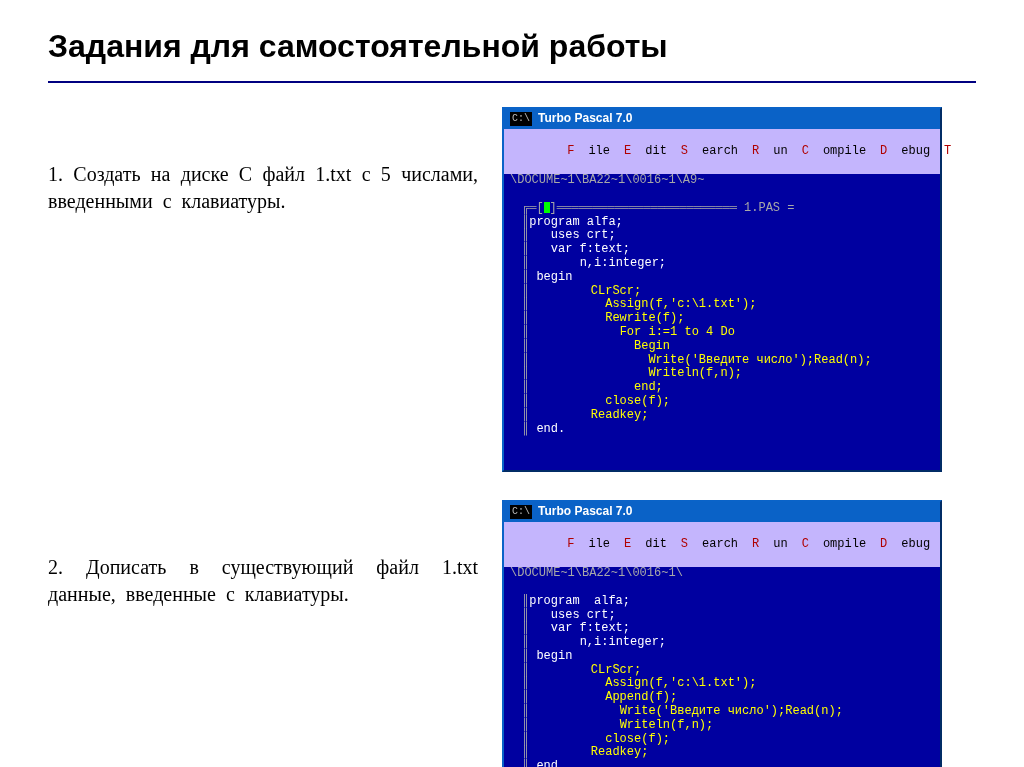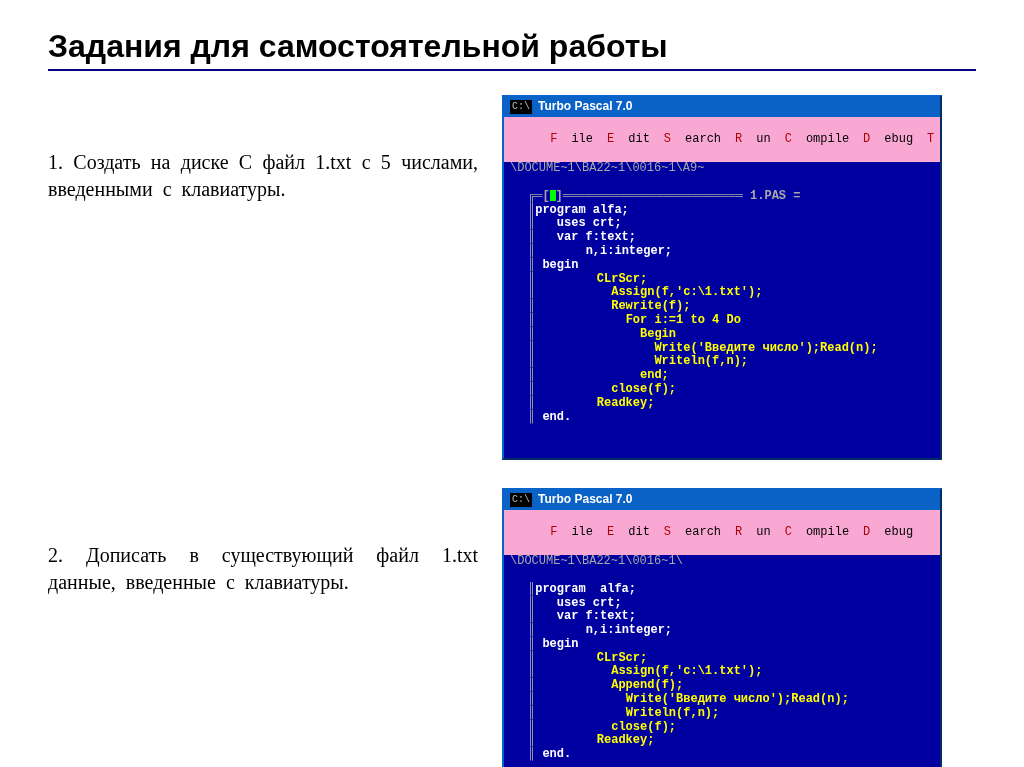--- a/index.html
+++ b/index.html
@@ -8,21 +8,21 @@
     font-family: Arial, sans-serif;
     width: 1024px;
     height: 767px;
     padding: 28px 48px;
     position: relative;
   }
   .title {
     font-size: 32px;
     font-weight: bold;
     color: #000;
-    margin-bottom: 4px;
+    margin-bottom: 16px;
   }
   .hr {
     height: 2px;
     background: #000080;
     margin-bottom: 24px;
   }
   .row {
     display: flex;
     gap: 24px;
     margin-bottom: 28px;
@@ -62,39 +62,38 @@
   }
   .tp-title .sysicon {
     background: #000;
     color: #bbb;
     font-size: 10px;
     padding: 1px 2px;
     font-family: "Courier New", monospace;
     font-weight: normal;
   }
   .tp-menu {
-    background: #f9a8d4;
+    background: #c4b5fd;
     color: #000;
-    padding: 2px 3px;
+    padding: 2px 20px;
     white-space: pre;
   }
   .tp-menu span { display: inline-block; margin-right: 14px; }
   .tp-menu .hot { color: #b00000; }
   .tp-path {
     background: #0000a0;
     color: #a8a8a8;
     padding: 0 6px;
     text-align: left;
   }
   .tp-editor {
     background: #0000a0;
     color: #ffff00;
-    padding: 0 6px 6px 24px;
+    padding: 0 6px 6px 18px;
     white-space: pre;
-    font-weight: bold;
   }
   .tp-editor .frameRow { color: #a8a8a8; }
   .tp-editor .cursor {
     display: inline-block;
     width: 6px; height: 11px;
     background: #00ff00;
     vertical-align: middle;
   }
   .wh { color: #ffffff; }
   .ye { color: #ffff00; margin-left: 40px; }

